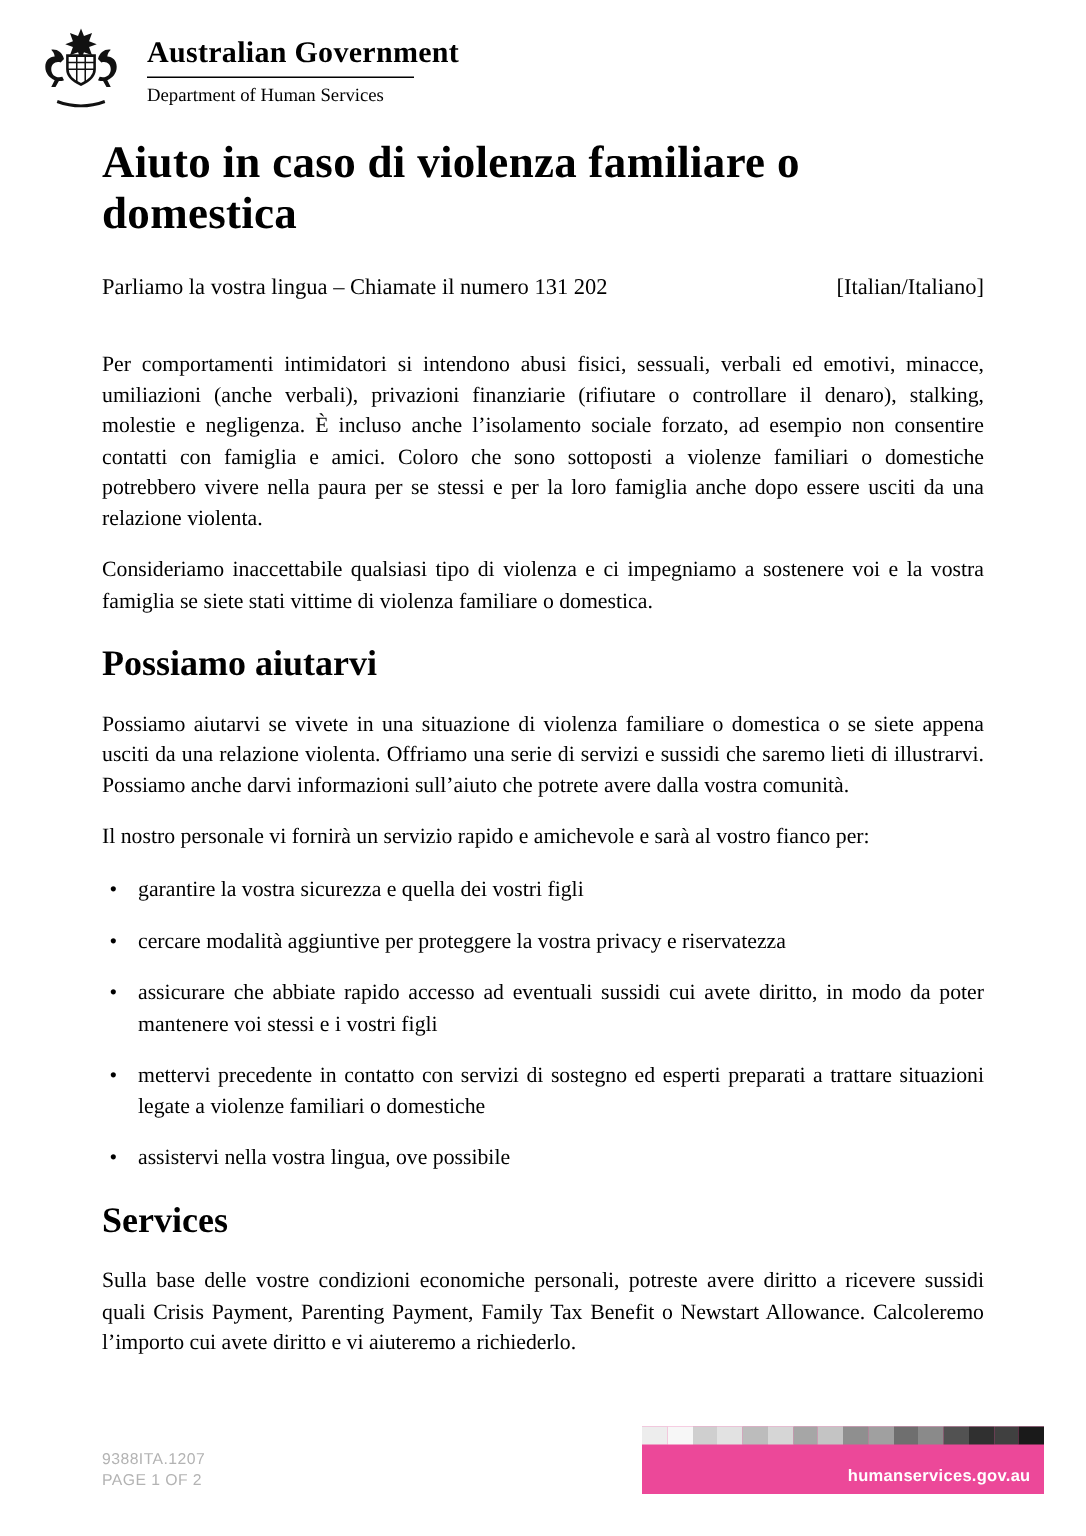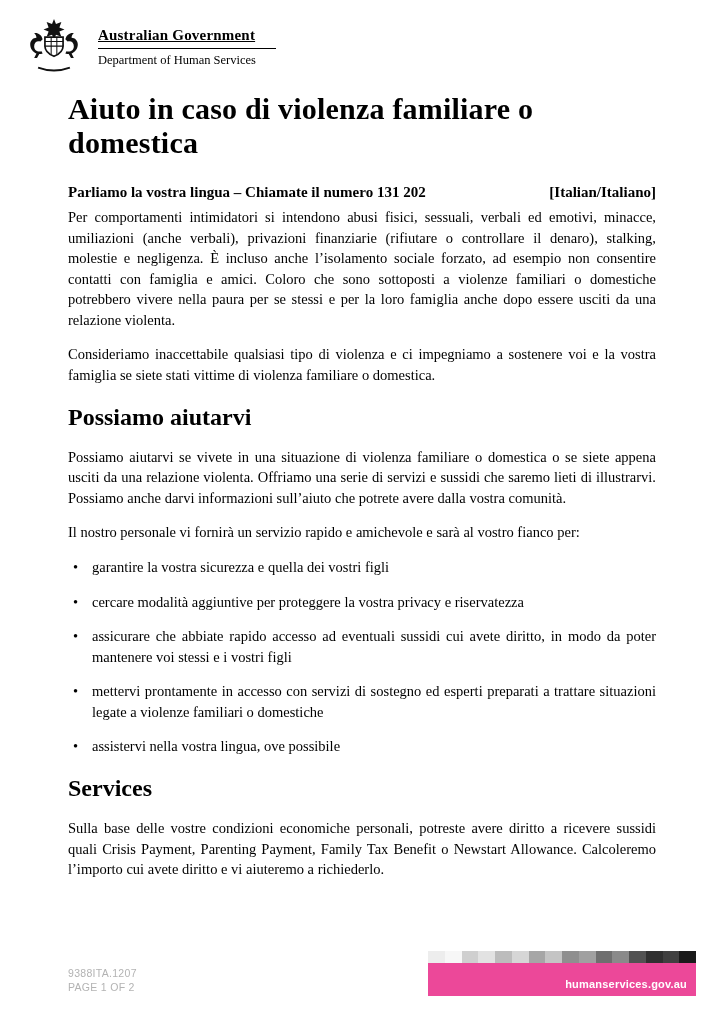--- a/index.html
+++ b/index.html
@@ -21,24 +21,23 @@
     left: 20px;
     display: flex;
     align-items: center;
     gap: 10px;
   }
   .crest { display: inline-block; width: 68px; height: 58px; }
   .crest svg { width: 100%; height: 100%; }
   .gov-text { width: 178px; padding-top: 4px; }
   .gov-line1 {
     font-weight: bold;
-    font-size: 15px;
+    font-size: 20px;
     letter-spacing: 0.2px;
     white-space: nowrap;
-    text-decoration: underline;
   }
   .gov-divider {
     border-top: 1.5px solid #000;
     margin: 4px 0 4px 0;
     width: 100%;
   }
   .gov-line2 {
     font-weight: normal;
     font-size: 12.5px;
     white-space: nowrap;
@@ -54,23 +53,23 @@
   h1.doc-title {
     font-size: 30px;
     font-weight: bold;
     margin: 0 0 24px 0;
     letter-spacing: 0.2px;
   }
   .phone-row {
     display: flex;
     justify-content: space-between;
     align-items: baseline;
-    font-weight: bold;
+    font-weight: normal;
     font-size: 15px;
-    margin-bottom: 6px;
+    margin-bottom: 32px;
     gap: 34px;
   }
   p.body-para {
     font-size: 14.5px;
     line-height: 1.42;
     text-align: justify;
     margin: 0 0 14px 0;
   }
   h2.section-heading {
     font-size: 24px;
@@ -172,21 +171,21 @@
     <p class="body-para">Consideriamo inaccettabile qualsiasi tipo di violenza e ci impegniamo a sostenere voi e la vostra famiglia se siete stati vittime di violenza familiare o domestica.</p>
 
     <h2 class="section-heading">Possiamo aiutarvi</h2>
     <p class="body-para">Possiamo aiutarvi se vivete in una situazione di violenza familiare o domestica o se siete appena usciti da una relazione violenta. Offriamo una serie di servizi e sussidi che saremo lieti di illustrarvi. Possiamo anche darvi informazioni sull’aiuto che potrete avere dalla vostra comunità.</p>
     <p class="body-para">Il nostro personale vi fornirà un servizio rapido e amichevole e sarà al vostro fianco per:</p>
 
     <ul class="bullet-list">
       <li>garantire la vostra sicurezza e quella dei vostri figli</li>
       <li>cercare modalità aggiuntive per proteggere la vostra privacy e riservatezza</li>
       <li>assicurare che abbiate rapido accesso ad eventuali sussidi cui avete diritto, in modo da poter mantenere voi stessi e i vostri figli</li>
-      <li>mettervi prontamente in accesso con servizi di sostegno ed esperti preparati a trattare situazioni legate a violenze familiari o domestiche</li>
+      <li>mettervi precedente in contatto con servizi di sostegno ed esperti preparati a trattare situazioni legate a violenze familiari o domestiche</li>
       <li>assistervi nella vostra lingua, ove possibile</li>
     </ul>
 
     <h2 class="section-heading">Services</h2>
     <p class="body-para">Sulla base delle vostre condizioni economiche personali, potreste avere diritto a ricevere sussidi quali Crisis Payment, Parenting Payment, Family Tax Benefit o Newstart Allowance. Calcoleremo l’importo cui avete diritto e vi aiuteremo a richiederlo.</p>
   </main>
 
   <div class="doc-meta">
     <div>9388ITA.1207</div>
     <div>PAGE 1 OF 2</div>

